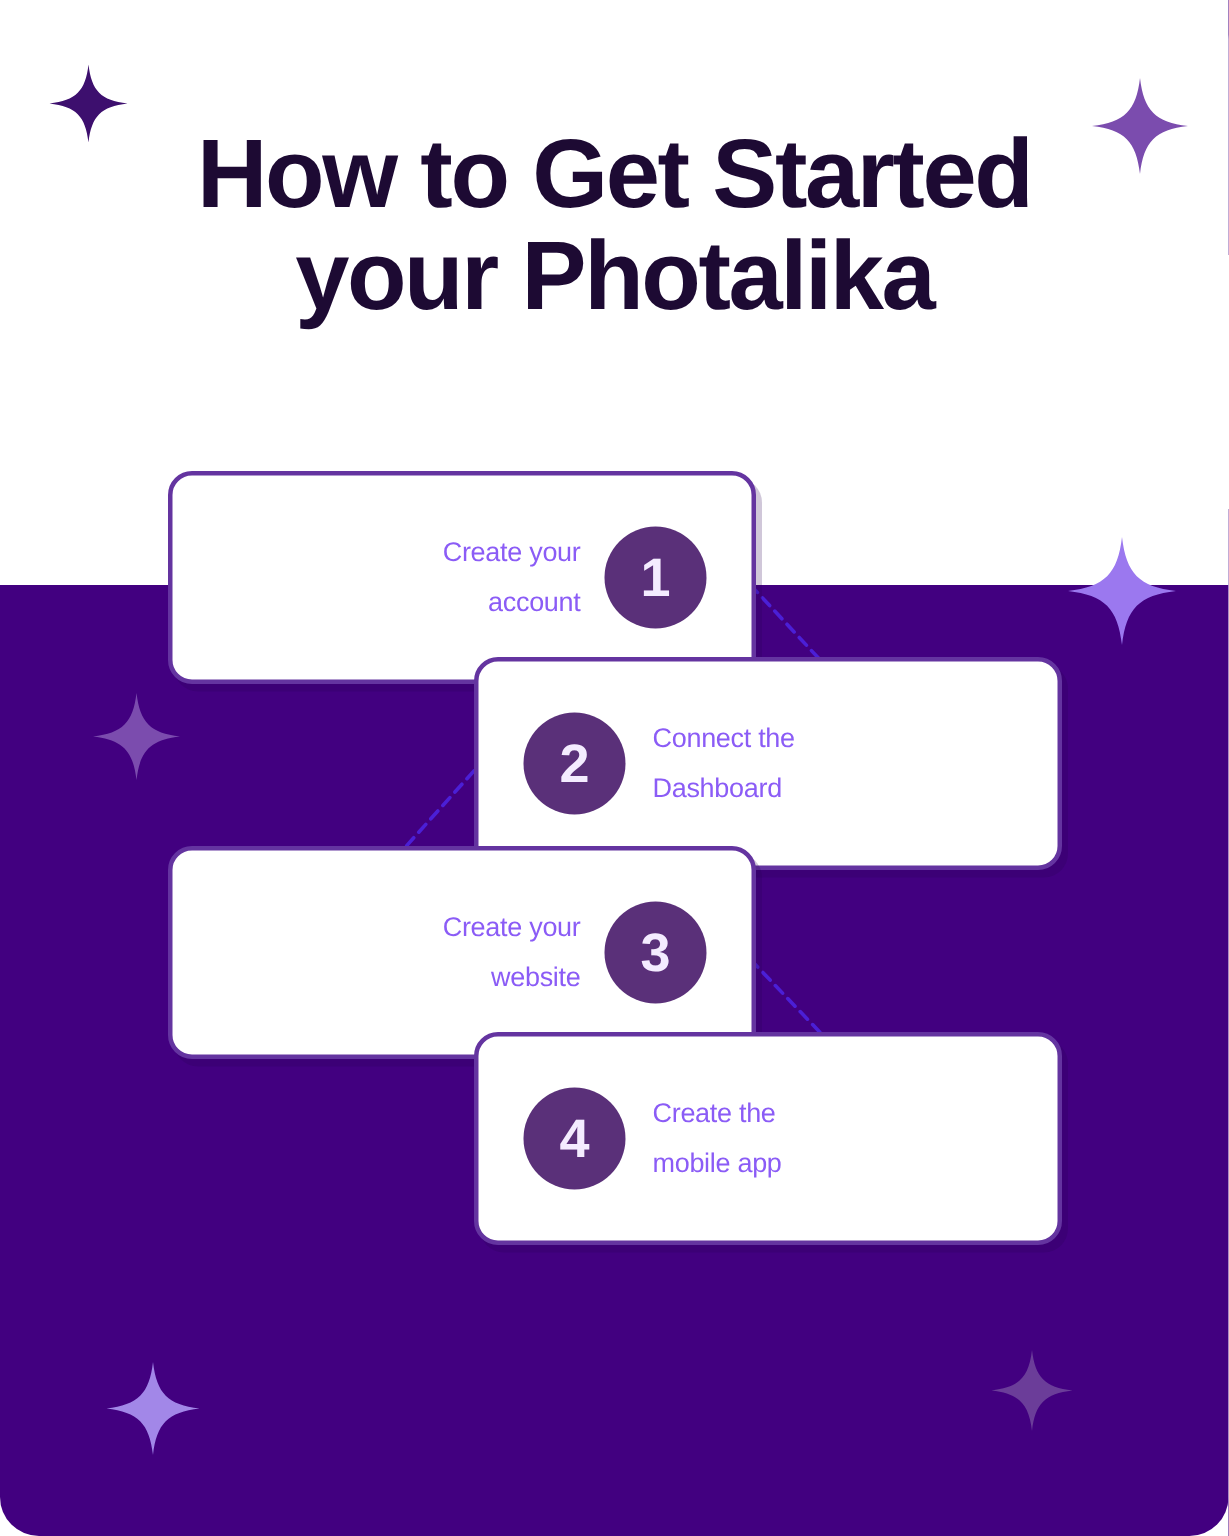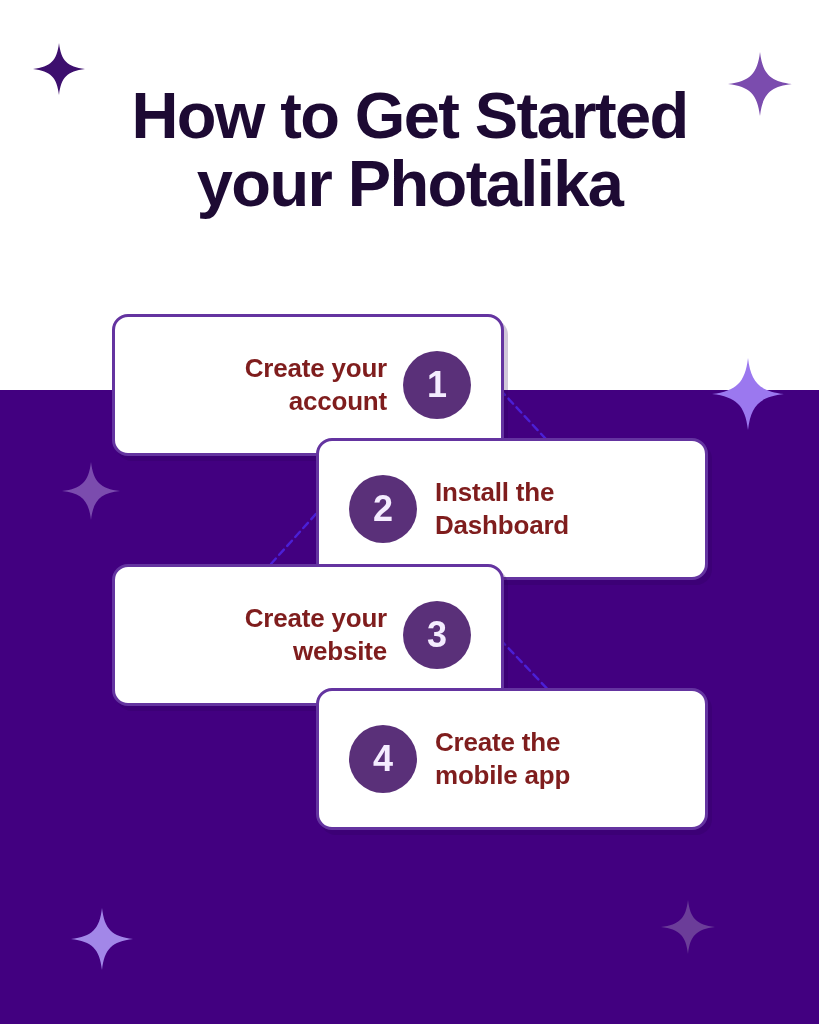--- a/index.html
+++ b/index.html
@@ -13,20 +13,21 @@
     font-family: "Liberation Sans", sans-serif;
     background: #ffffff;
   }
 
   #poster {
     position: relative;
     width: 819px;
     height: 1024px;
     overflow: hidden;
     background: #ffffff;
+    border-radius: 26px;
   }
 
   
   .band-top {
     position: absolute;
     left: 0; top: 0;
     width: 819px;
     height: 390px;
     background: #ffffff;
   }
@@ -91,24 +92,24 @@
     justify-content: flex-end;
     padding-right: 30px;
   }
   .card.align-left {
     justify-content: flex-start;
     padding-left: 30px;
   }
 
   .card-text {
     font-family: "Liberation Sans", sans-serif;
-    font-weight: 700;
-    font-size: 26px;
+    font-weight: 400;
+    font-size: 18px;
     line-height: 33px;
-    color: #7f1d1d;
+    color: #8b5cf6;
     letter-spacing: -0.2px;
     white-space: pre-line;
   }
   .align-right .card-text { text-align: right; }
   .align-left  .card-text { text-align: left; }
 
   .badge {
     flex: 0 0 auto;
     width: 68px;
     height: 68px;
@@ -197,21 +198,21 @@
     </svg>
 
   <div class="card align-right" id="card-1">
     <div class="card-text">Create your
 account</div>
     <div class="badge">1</div>
   </div>
 
   <div class="card align-left" id="card-2">
     <div class="badge">2</div>
-    <div class="card-text">Install the
+    <div class="card-text">Connect the
 Dashboard</div>
   </div>
 
   <div class="card align-right" id="card-3">
     <div class="card-text">Create your
 website</div>
     <div class="badge">3</div>
   </div>
 
   <div class="card align-left" id="card-4">

